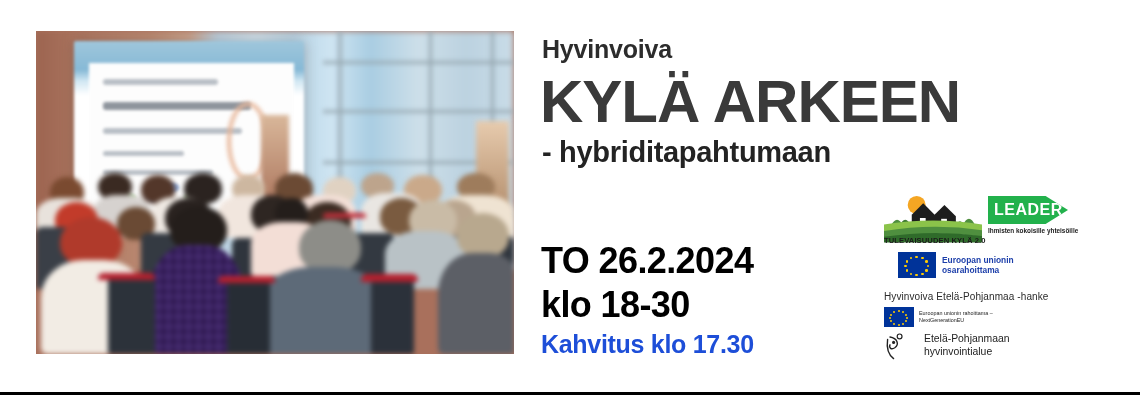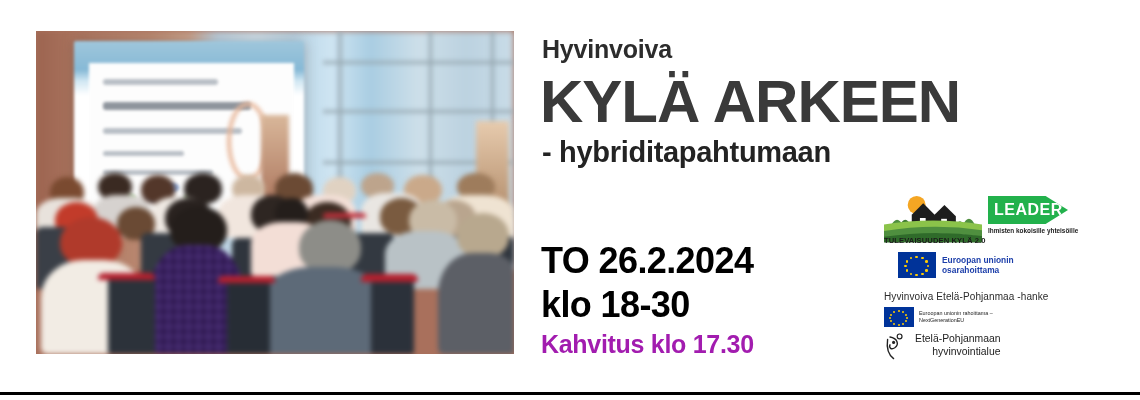--- a/index.html
+++ b/index.html
@@ -183,21 +183,21 @@
     font-weight: bold;
     color: #000000;
     letter-spacing: -0.6px;
     white-space: nowrap;
   }
   .coffee-line {
     position: absolute;
     left: 541px; top: 330px;
     font-size: 25px;
     font-weight: bold;
-    color: #a21caf;
+    color: #1d4ed8;
     letter-spacing: -0.3px;
     white-space: nowrap;
   }
 
   
   .logos {
     position: absolute;
     left: 880px; top: 192px;
     width: 200px;
   }
@@ -304,22 +304,21 @@
     display: flex;
     align-items: center;
     gap: 5px;
   }
 
   .ep-block {
     position: absolute;
     left: 4px; top: 140px;
     display: flex;
     align-items: center;
-    gap: 7px;
-    text-align: right;
+    gap: 16px;
   }
   .ep-mark { width: 24px; height: 28px; flex: none; }
   .ep-name {
     font-size: 10.4px;
     color: #222222;
     line-height: 1.22;
     white-space: pre-line;
   }
 
   

